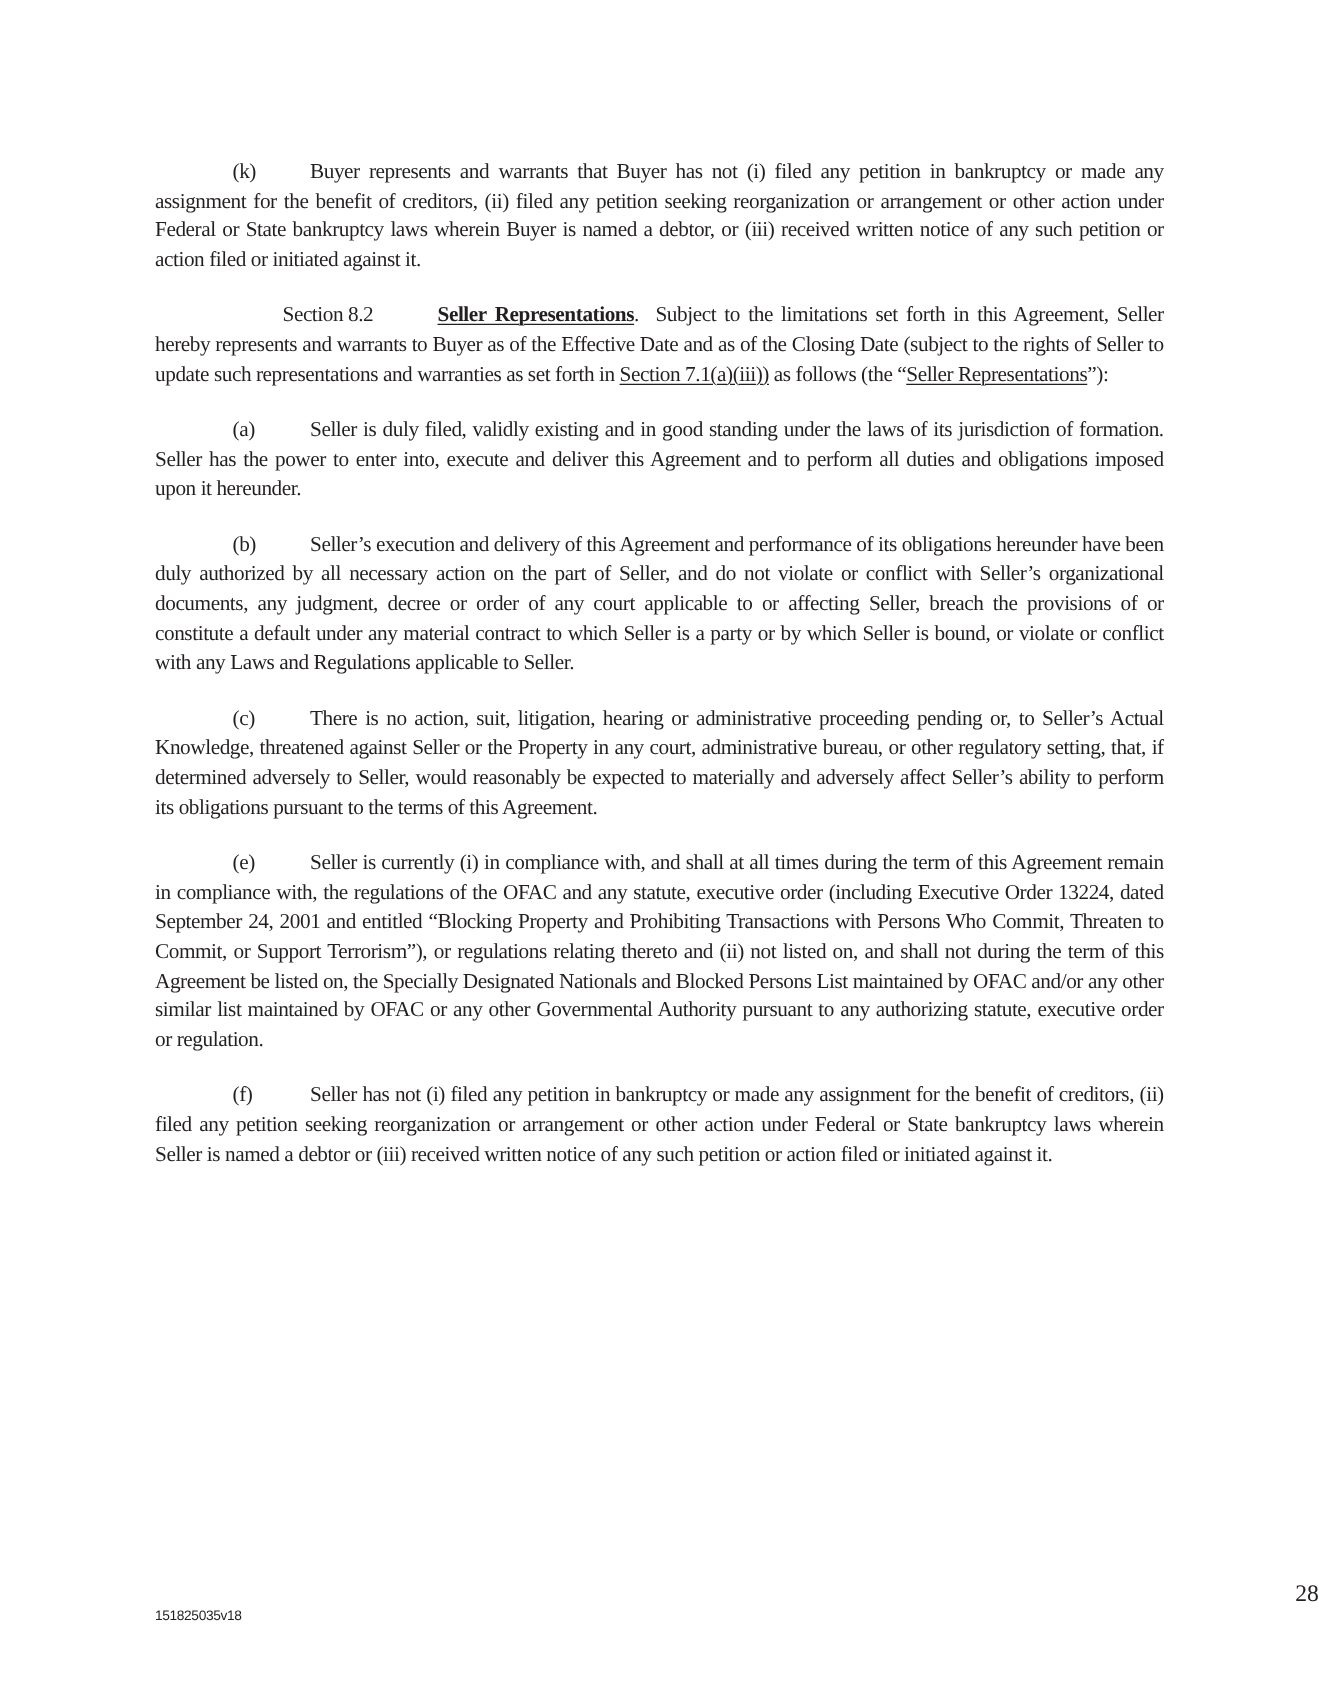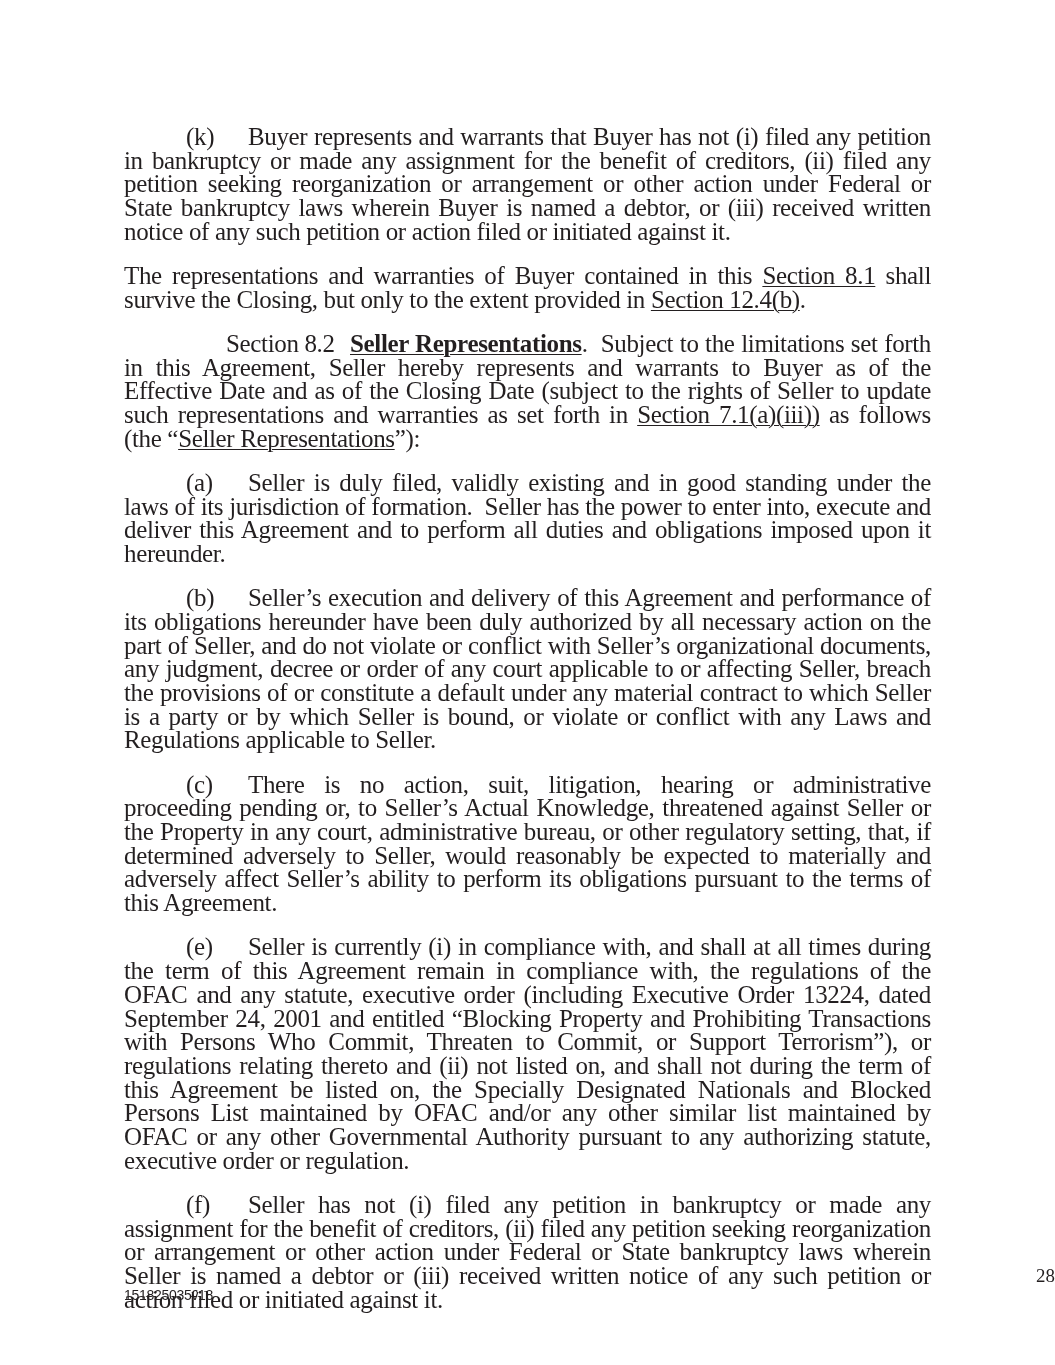--- a/index.html
+++ b/index.html
@@ -13,21 +13,21 @@
       position: relative;
       overflow: hidden;
       font-family: "Liberation Serif", serif;
       color: #231f20;
     }
     .page {
       position: absolute;
       left: 124px;
       top: 125px;
       width: 807px;
-      font-size: 25px;
+      font-size: 17px;
       line-height: 23.7px;
       letter-spacing: -0.35px;
       word-spacing: 0px;
     }
     .para {
       margin: 0 0 20.5px 0;
       text-align: justify;
     }
     .indent {
       text-indent: 62px;
@@ -56,32 +56,31 @@
       top: 1265px;
       text-align: right;
       font-size: 18.9px;
       font-family: "Liberation Serif", serif;
     }
     .doc-id {
       position: absolute;
       left: 124px;
       top: 1287px;
       font-family: "Liberation Sans", sans-serif;
-      font-size: 14px;
+      font-size: 11px;
       letter-spacing: -0.3px;
     }
   </style>
 </head>
 <body>
 
 <div class="page">
 
   <p class="para indent"><span class="label">(k)</span><span>Buyer represents and warrants that Buyer has not (i) filed any petition in bankruptcy or made any assignment for the benefit of creditors, (ii) filed any petition seeking reorganization or arrangement or other action under Federal or State bankruptcy laws wherein Buyer is named a debtor, or (iii) received written notice of any such petition or action filed or initiated against it.</span></p>
 
-  <p class="para"><span>The representations and warranties of Buyer contained in this </span><span class="u">Section 8.1</span><span> shall survive the Closing, but only to the extent provided in </span><span class="u">Section 12.4(b)</span><span>.</span></p>
 
   <p class="para indent"><span class="sec-num" style="text-indent:0">Section 8.2</span><span class="b u">Seller Representations</span><span>.</span><span style="white-space:pre-wrap">  Subject to the limitations set forth in this Agreement, Seller hereby represents and warrants to Buyer as of the Effective Date and as of the Closing Date (subject to the rights of Seller to update such representations and warranties as set forth in </span><span class="u">Section 7.1(a)(iii))</span><span> as follows (the “</span><span class="u">Seller Representations</span><span>”):</span></p>
 
   <p class="para indent"><span class="label">(a)</span><span style="white-space:pre-wrap">Seller is duly filed, validly existing and in good standing under the laws of its jurisdiction of formation.  Seller has the power to enter into, execute and deliver this Agreement and to perform all duties and obligations imposed upon it hereunder.</span></p>
 
   <p class="para indent"><span class="label">(b)</span><span>Seller’s execution and delivery of this Agreement and performance of its obligations hereunder have been duly authorized by all necessary action on the part of Seller, and do not violate or conflict with Seller’s organizational documents, any judgment, decree or order of any court applicable to or affecting Seller, breach the provisions of or constitute a default under any material contract to which Seller is a party or by which Seller is bound, or violate or conflict with any Laws and Regulations applicable to Seller.</span></p>
 
   <p class="para indent"><span class="label">(c)</span><span>There is no action, suit, litigation, hearing or administrative proceeding pending or, to Seller’s Actual Knowledge, threatened against Seller or the Property in any court, administrative bureau, or other regulatory setting, that, if determined adversely to Seller, would reasonably be expected to materially and adversely affect Seller’s ability to perform its obligations pursuant to the terms of this Agreement.</span></p>
 
 

